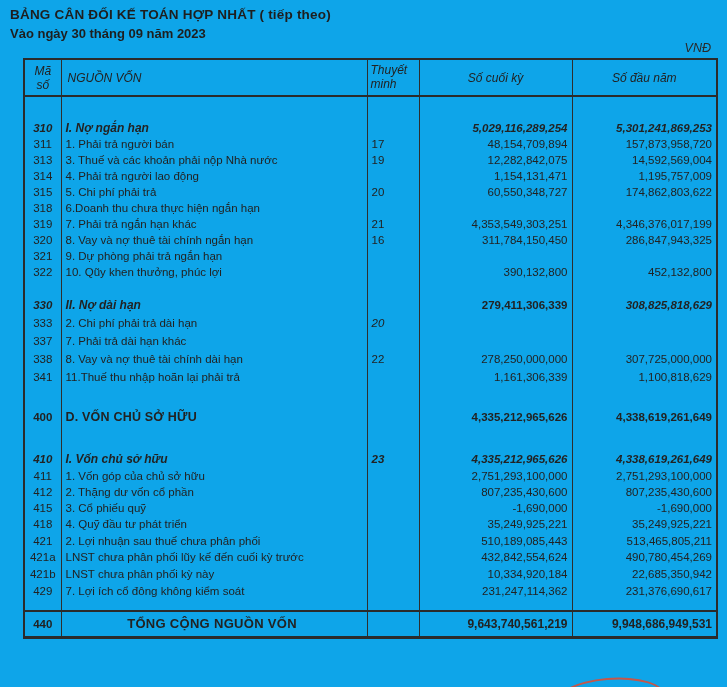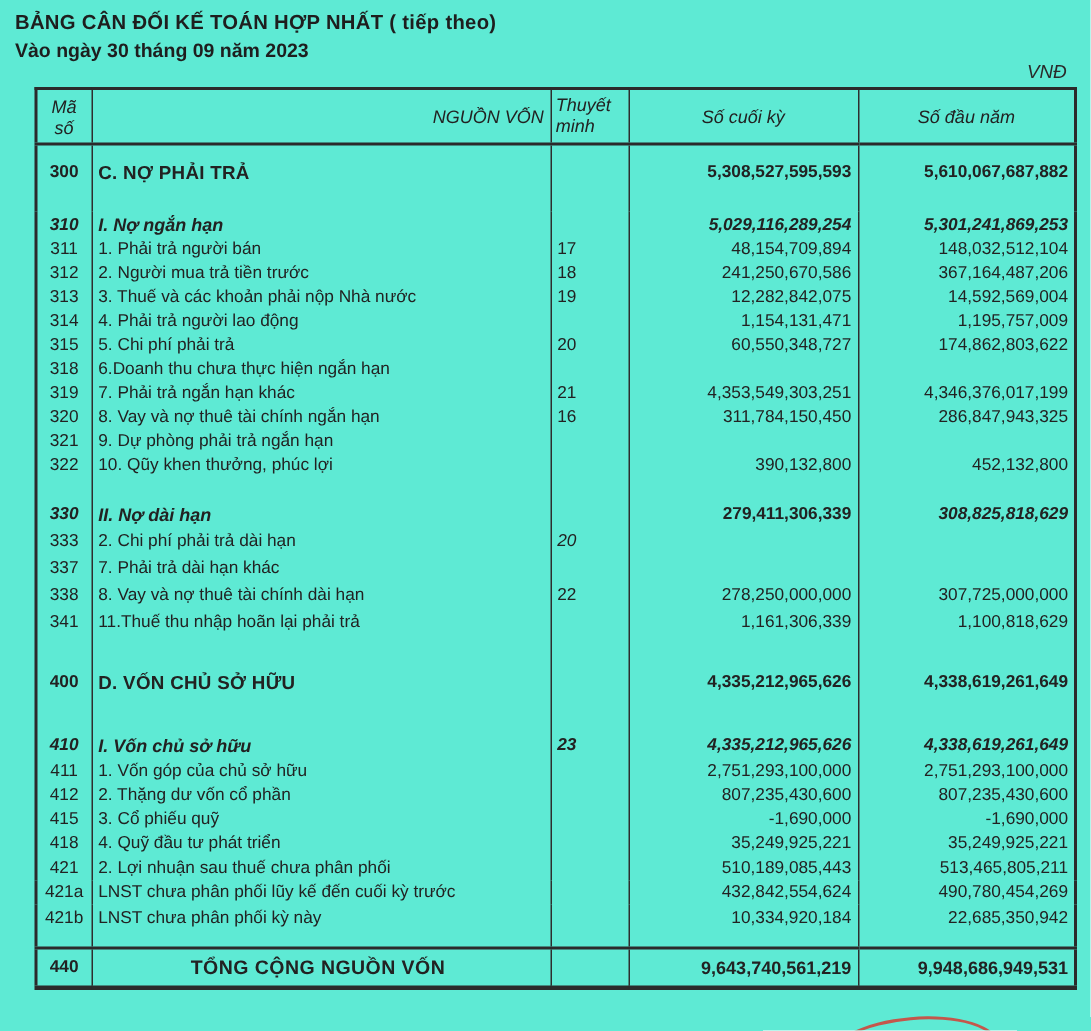--- a/index.html
+++ b/index.html
@@ -3,21 +3,21 @@
 <meta charset="utf-8">
 <style>
   html, body {
     margin: 0; padding: 0;
     background: #ffffff;
     font-family: "Liberation Sans", sans-serif;
   }
   .page {
     position: relative;
     width: 727px; height: 687px;
-    background: #5eead4;
+    background: #0ea5e9;
     overflow: hidden;
     color: #1e1e1e;
   }
   .title {
     position: absolute; left: 10px; top: 7px;
     font-size: 13.5px; font-weight: bold; letter-spacing: 0.2px;
   }
   .subtitle {
     position: absolute; left: 10px; top: 26px;
     font-size: 13px; font-weight: bold;
@@ -32,21 +32,21 @@
     border-collapse: collapse; table-layout: fixed;
     font-size: 11.5px; color: #222;
   }
   table.bs, table.bs th, table.bs td { border: 1px solid #2e2e2e; }
   table.bs { border: 2px solid #2b2b2b; }
   table.bs thead th { border-bottom: 2px solid #2b2b2b; }
   table.bs td { border-top: none; border-bottom: none; padding: 0 4px; overflow: hidden; white-space: nowrap; }
   table.bs th { padding: 0 4px; font-weight: normal; font-style: italic; font-size: 12px; vertical-align: middle; }
   thead tr { height: 37px; }
   .c-code  { text-align: center; }
-  .c-name  { text-align: right; font-weight: bold; padding-left: 6px !important; }
+  .c-name  { text-align: left; font-weight: bold; padding-left: 6px !important; }
   .c-note  { text-align: left; white-space: pre-line; font-size: 11px; line-height: 1.15; padding-left: 3px !important; }
   .c-end, .c-begin { text-align: center; }
 
   td.code  { text-align: center; padding: 0 1px; }
   td.label { text-align: left; padding-left: 7px; }
   td.note  { }
   td.end, td.begin { text-align: right; padding-right: 5px; }
 
   tr.major td { font-weight: bold; }
   tr.major td.label { font-size: 12.5px; letter-spacing: 0.2px; }
@@ -102,54 +102,40 @@
       </tr>
     </thead>
     <tbody id="rows">
         <tr class="spacer" style="height: 8px;">
           <td class="code"></td>
           <td class="label"></td>
           <td class="note"></td>
           <td class="end"></td>
           <td class="begin"></td>
         </tr>
-        <tr class="major" style="height: 22px;">
-          <td class="code">300</td>
-          <td class="label">C. NỢ PHẢI TRẢ</td>
-          <td class="note"></td>
-          <td class="end">5,308,527,595,593</td>
-          <td class="begin">5,610,067,687,882</td>
-        </tr>
         <tr class="spacer" style="height: 15px;">
           <td class="code"></td>
           <td class="label"></td>
           <td class="note"></td>
           <td class="end"></td>
           <td class="begin"></td>
         </tr>
         <tr class="sub" style="height: 17px;">
           <td class="code">310</td>
           <td class="label">I. Nợ ngắn hạn</td>
           <td class="note"></td>
           <td class="end">5,029,116,289,254</td>
           <td class="begin">5,301,241,869,253</td>
         </tr>
         <tr class="item" style="height: 16px;">
           <td class="code">311</td>
           <td class="label">1. Phải trả người bán</td>
           <td class="note">17</td>
           <td class="end">48,154,709,894</td>
-          <td class="begin">148,032,512,104</td>
-        </tr>
-        <tr class="item" style="height: 16px;">
-          <td class="code">312</td>
-          <td class="label">2. Người mua trả tiền trước</td>
-          <td class="note">18</td>
-          <td class="end">241,250,670,586</td>
-          <td class="begin">367,164,487,206</td>
+          <td class="begin">157,873,958,720</td>
         </tr>
         <tr class="item" style="height: 16px;">
           <td class="code">313</td>
           <td class="label">3. Thuế và các khoản phải nộp Nhà nước</td>
           <td class="note">19</td>
           <td class="end">12,282,842,075</td>
           <td class="begin">14,592,569,004</td>
         </tr>
         <tr class="item" style="height: 16px;">
           <td class="code">314</td>
@@ -312,20 +298,27 @@
           <td class="end">432,842,554,624</td>
           <td class="begin">490,780,454,269</td>
         </tr>
         <tr class="item" style="height: 17px;">
           <td class="code">421b</td>
           <td class="label">LNST chưa phân phối kỳ này</td>
           <td class="note"></td>
           <td class="end">10,334,920,184</td>
           <td class="begin">22,685,350,942</td>
         </tr>
+        <tr class="item" style="height: 17px;">
+          <td class="code">429</td>
+          <td class="label">7. Lợi ích cổ đông không kiểm soát</td>
+          <td class="note"></td>
+          <td class="end">231,247,114,362</td>
+          <td class="begin">231,376,690,617</td>
+        </tr>
         <tr class="spacer" style="height: 12px;">
           <td class="code"></td>
           <td class="label"></td>
           <td class="note"></td>
           <td class="end"></td>
           <td class="begin"></td>
         </tr>
         <tr class="total" style="height: 26px;">
           <td class="code">440</td>
           <td class="label">TỔNG CỘNG NGUỒN VỐN</td>

